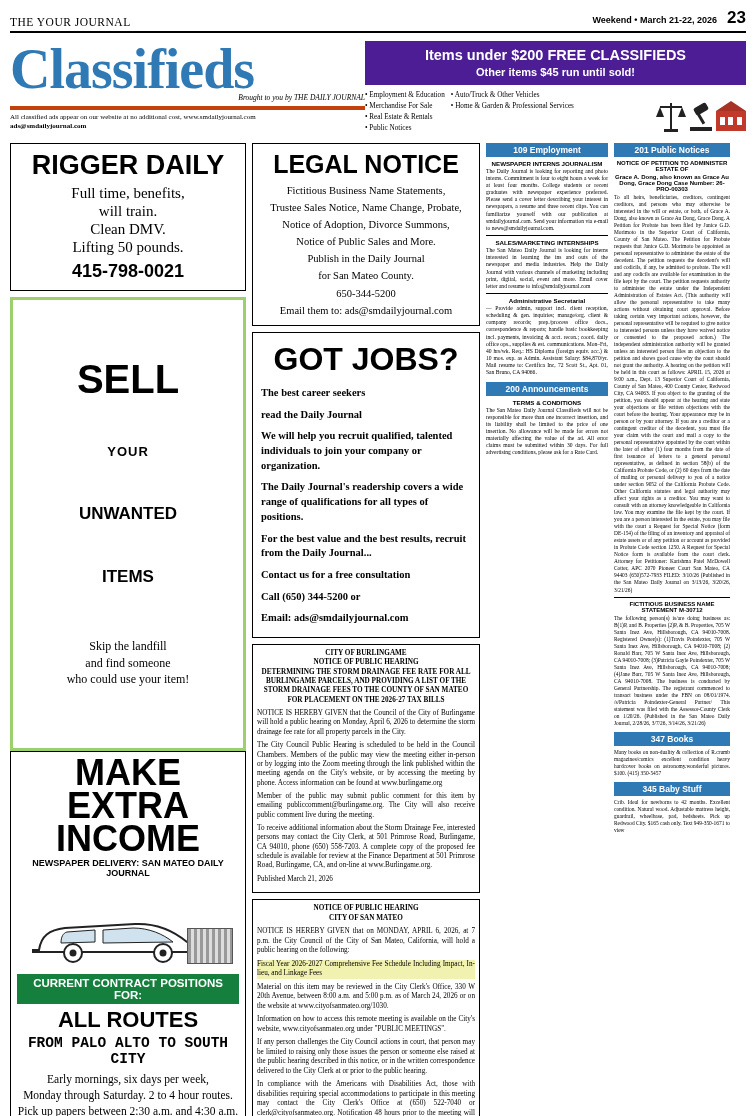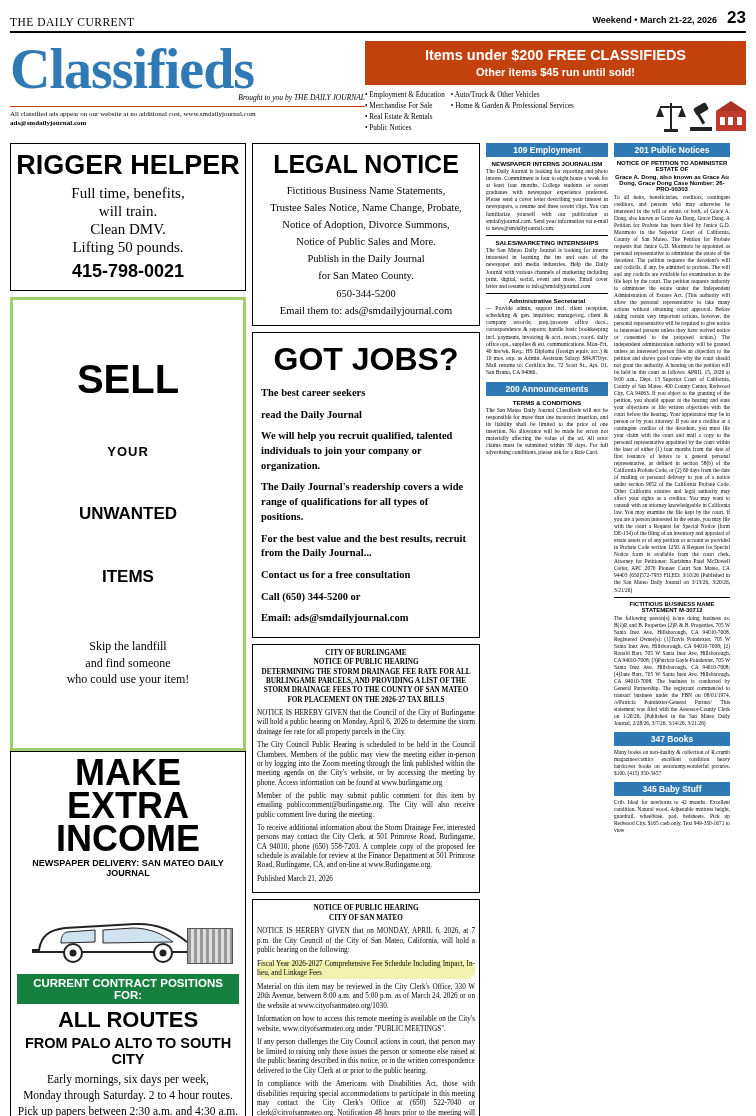--- a/index.html
+++ b/index.html
@@ -9,24 +9,24 @@
   .masthead{display:flex;justify-content:space-between;align-items:flex-end;border-bottom:2px solid #000;padding-bottom:3px;}
   .mast-left{font-family:"Liberation Serif",serif;font-size:11.5px;letter-spacing:.5px;}
   .mast-right{display:flex;align-items:baseline;gap:10px;}
   .mast-date{font-family:"Liberation Sans",sans-serif;font-weight:bold;font-size:9px;}
   .mast-page{font-family:"Liberation Sans",sans-serif;font-weight:bold;font-size:17px;}
   
   .banner{display:flex;gap:0;margin-top:8px;}
   .banner-left{width:355px;}
   .classifieds-word{font-family:"Liberation Serif",serif;font-size:56px;font-weight:bold;color:#2f79b5;letter-spacing:-1px;line-height:1;}
   .brought{text-align:right;font-size:7.5px;font-style:italic;margin-top:-4px;}
-  .mast-note{font-size:7px;line-height:1.25;margin-top:4px;border-top:1px solid #c2410c;padding-top:3px;}
+  .mast-note{font-size:7px;line-height:1.25;margin-top:4px;border-top:4px solid #c2410c;padding-top:3px;}
   .mast-note b{font-size:7px;}
   .banner-right{flex:1;}
-  .promo{background:#c2410c;color:#fff;text-align:center;padding:6px 1px 7px;}
+  .promo{background:#4c1d95;color:#fff;text-align:center;padding:6px 1px 7px;}
   .promo .l1{font-family:"Liberation Sans",sans-serif;font-weight:bold;font-size:14.5px;}
   .promo .l2{font-family:"Liberation Sans",sans-serif;font-weight:bold;font-size:11px;margin-top:3px;}
   .cats{display:flex;margin-top:5px;gap:6px;}
   .catcol{font-size:7.2px;line-height:1.55;}
   .catcol div::before{content:"• ";}
   .icons{display:flex;gap:2px;align-items:flex-end;margin-left:auto;}
   
   .grid{display:flex;gap:6px;margin-top:8px;}
   .col1{width:236px;}
   .col2{width:228px;}
@@ -52,50 +52,50 @@
   .sell-priv{font-size:11px;margin-top:6px;}
   
   .mei{padding:4px 6px 6px;}
   .mei h2{font-family:"Liberation Sans",sans-serif;font-weight:bold;font-size:36px;line-height:.92;margin:0;text-align:center;}
   .mei .sub{font-family:"Liberation Sans",sans-serif;font-weight:bold;font-size:9px;text-align:center;margin-top:3px;}
   .carwrap{height:92px;position:relative;margin:2px 0;}
   .car{position:absolute;left:8px;bottom:6px;width:180px;height:56px;}
   .papers{position:absolute;right:6px;bottom:8px;width:44px;height:34px;background:repeating-linear-gradient(90deg,#999 0 3px,#ddd 3px 6px);border:1px solid #555;}
   .curr{background:#15803d;color:#fff;font-family:"Liberation Sans",sans-serif;font-weight:bold;font-size:11.5px;text-align:center;padding:3px 2px;}
   .routes{font-family:"Liberation Sans",sans-serif;font-weight:bold;font-size:22px;text-align:center;margin:3px 0 0;}
-  .routes2{font-family:Liberation Sans, sans-serif;font-weight:bold;font-size:14.5px;text-align:center;margin:2px 0 4px;}
+  .routes2{font-family:Liberation Mono, monospace;font-weight:bold;font-size:14.5px;text-align:center;margin:2px 0 4px;}
   .rtxt{font-size:11.5px;text-align:center;line-height:1.4;}
   
   .legal h2{font-family:"Liberation Sans",sans-serif;font-weight:bold;font-size:25px;text-align:center;margin:2px 0 5px;}
   .legal p{font-size:10.5px;text-align:center;line-height:1.35;margin:3px 0;}
   .gotjobs h2{font-family:"Liberation Sans",sans-serif;font-weight:bold;font-size:32px;text-align:center;margin:4px 0 8px;}
   .gotjobs p{font-size:10.5px;line-height:1.4;margin:7px 4px;font-weight:bold;}
   .gotjobs p.reg{font-weight:bold;}
   .burl{font-size:7.2px;line-height:1.3;}
   .burl .ctr{text-align:center;font-weight:bold;}
   .burl p{margin:4px 0;text-align:justify;}
   .sm{font-size:7.2px;line-height:1.32;}
   .sm p{margin:4px 0;text-align:justify;}
   .sm .ctr{text-align:center;font-weight:bold;}
-  .sm .hl{background:#f2f2b0;border-radius:8px;}
+  .sm .hl{background:#f2f2b0;}
   
   .cathead{background:#2f79b5;color:#fff;font-family:"Liberation Sans",sans-serif;font-weight:bold;font-size:8.5px;text-align:center;padding:2px 0;margin-bottom:3px;}
   .adtitle{font-family:"Liberation Sans",sans-serif;font-weight:bold;font-size:6.2px;text-align:center;margin:3px 0 1px;}
   .adbody{font-size:5.6px;line-height:1.28;text-align:justify;}
   .rule{border-top:1px solid #000;margin:3px 0;}
   .c4head{font-family:"Liberation Sans",sans-serif;font-weight:bold;font-size:6px;text-align:center;margin:2px 0 2px;}
   .c4 .adbody{font-size:5.4px;line-height:1.3;}
 </style>
 </head>
 <body>
 
 <div class="page">
 
   <div class="masthead">
-    <div class="mast-left">THE DAILY CURRENT</div>
+    <div class="mast-left">THE YOUR JOURNAL</div>
     <div class="mast-right">
       <div class="mast-date">Weekend • March 21-22, 2026</div>
       <div class="mast-page">23</div>
     </div>
   </div>
 
   <div class="banner">
     <div class="banner-left">
       <div class="classifieds-word">Classifieds</div>
       <div class="brought">Brought to you by THE DAILY JOURNAL</div>
@@ -143,21 +143,21 @@
         </div>
       </div>
     </div>
   </div>
 
   <div class="grid">
 
     <div class="col1">
 
       <div class="box rigger">
-        <h2>RIGGER HELPER</h2>
+        <h2>RIGGER DAILY</h2>
         <p>Full time, benefits,</p>
         <p>will train.</p>
         <p>Clean DMV.</p>
         <p>Lifting 50 pounds.</p>
         <div class="phone">415-798-0021</div>
       </div>
 
       <div class="sellbox">
         <div class="sell-inner">
           <div class="photo"></div>

